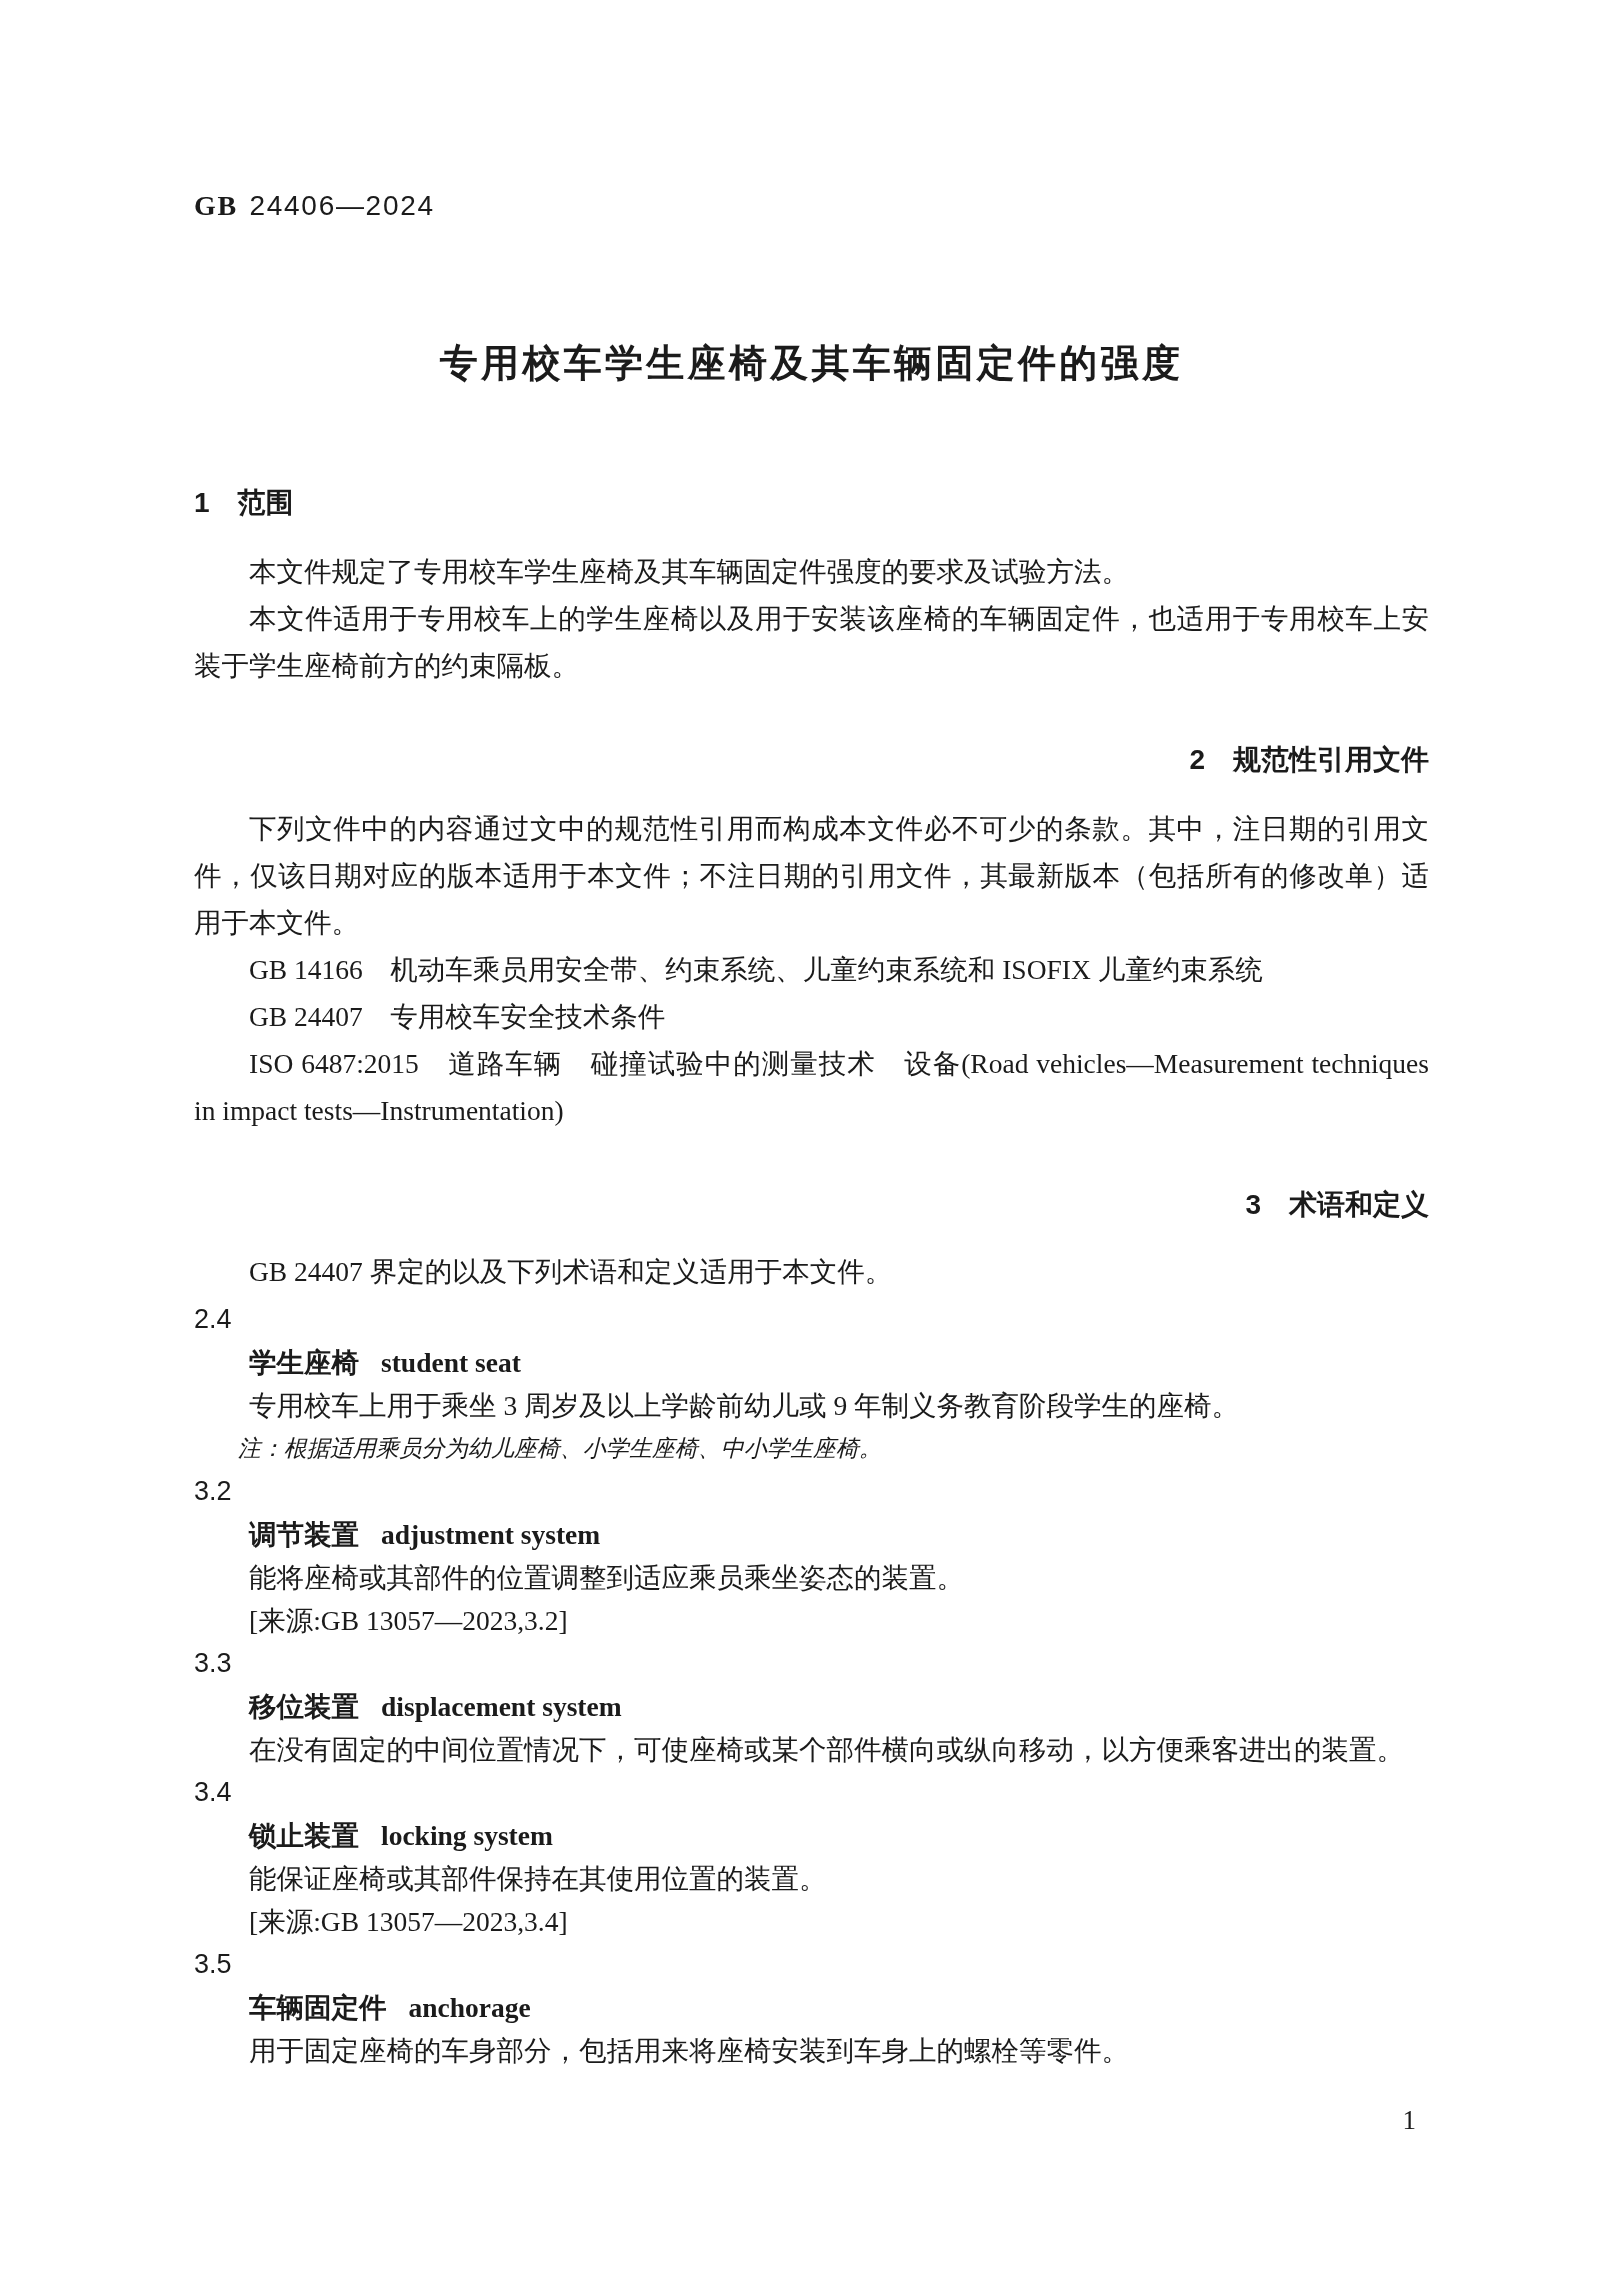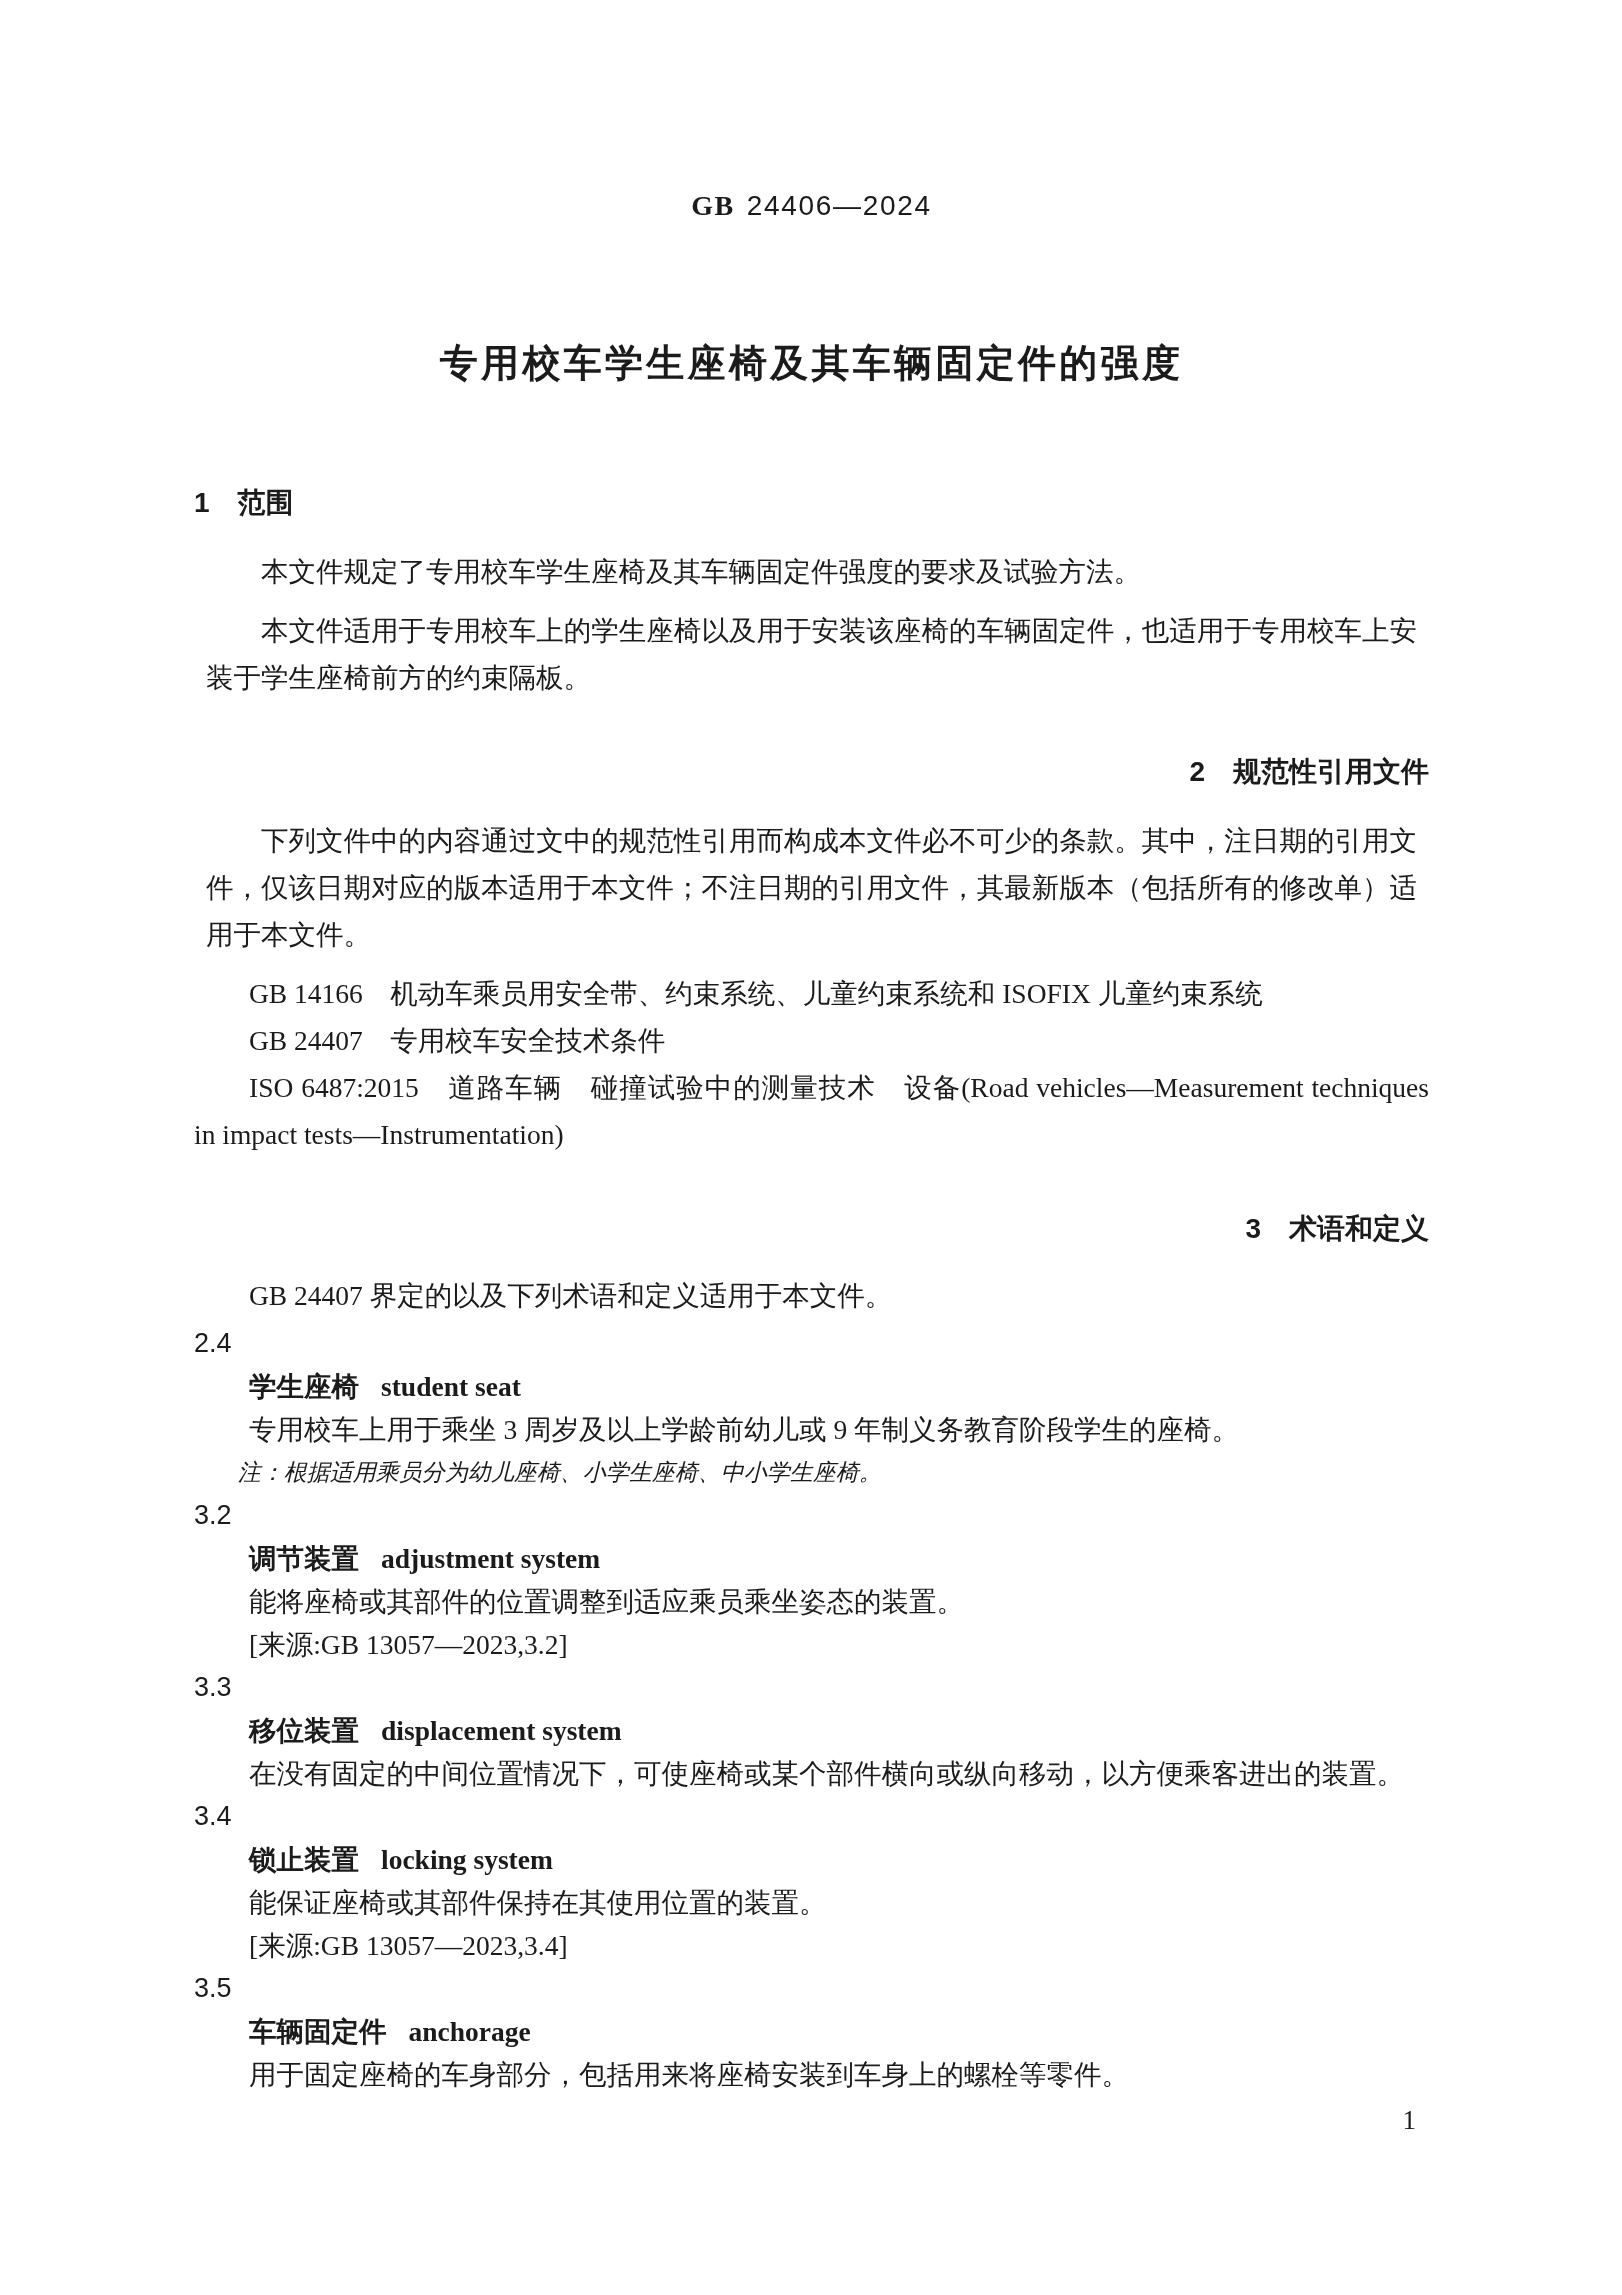--- a/index.html
+++ b/index.html
@@ -8,21 +8,21 @@
     width: 1623px;
     height: 2295px;
     margin: 0 auto;
     background: #ffffff;
     box-sizing: border-box;
     padding: 190px 194px 0 194px;
     color: #1b1b1b;
     font-family: "Liberation Serif", "DejaVu Serif", serif;
   }
   
-  .doc-header { text-align: center; font-size: 28px; line-height: 32px; }
+  .doc-header { text-align: left; font-size: 28px; line-height: 32px; }
   .doc-header .gb-prefix { font-weight: 700; font-family: "Liberation Serif", "DejaVu Serif", serif; letter-spacing: 1.7px; }
   .doc-header .gb-number { font-family: "Liberation Sans", "DejaVu Sans", sans-serif; margin-left: 11.7px; letter-spacing: 1.7px; }
   
   .doc-title {
     margin-top: 118px;
     text-align: center;
     font-family: "Liberation Sans", "DejaVu Sans", sans-serif;
     font-weight: 700;
     font-size: 38px;
     letter-spacing: 3.3px;
@@ -39,21 +39,21 @@
   .sec-heading .sec-num { display:inline-block; }
   .sec-heading .sec-text { display:inline-block; margin-left: 1em; }
   .mt-sec1 { margin-top: 97px; }
   .mt-sec  { margin-top: 52px; text-align: right; }
   
   .para {
     font-size: 27.5px;
     line-height: 47px;
     text-indent: 2em;
     text-align: justify;
-    margin: 12px;
+    margin: 0;
   }
   .ref-item {
     font-size: 27.5px;
     line-height: 47px;
     text-indent: 2em;
     text-align: justify;
     margin: 0;
   }
   
   .terms-area { font-size: 27.5px; line-height: 43px; }

